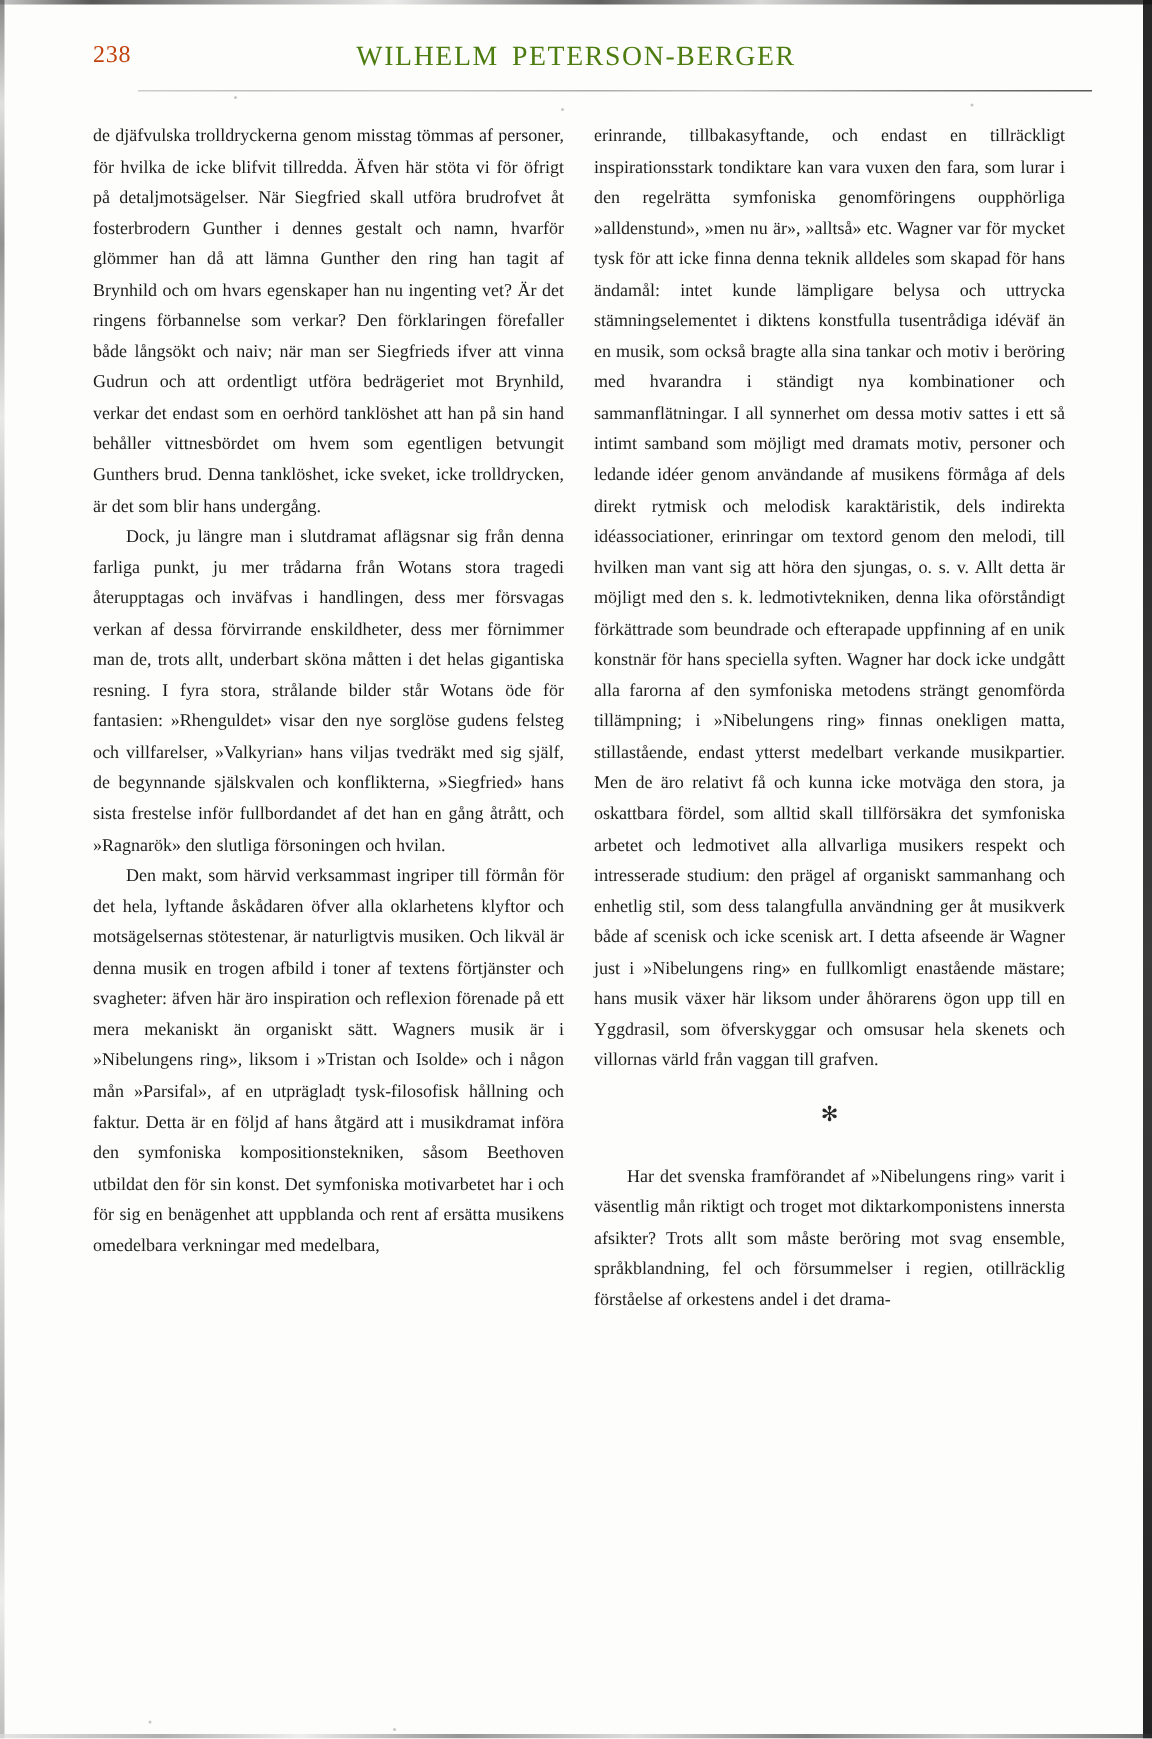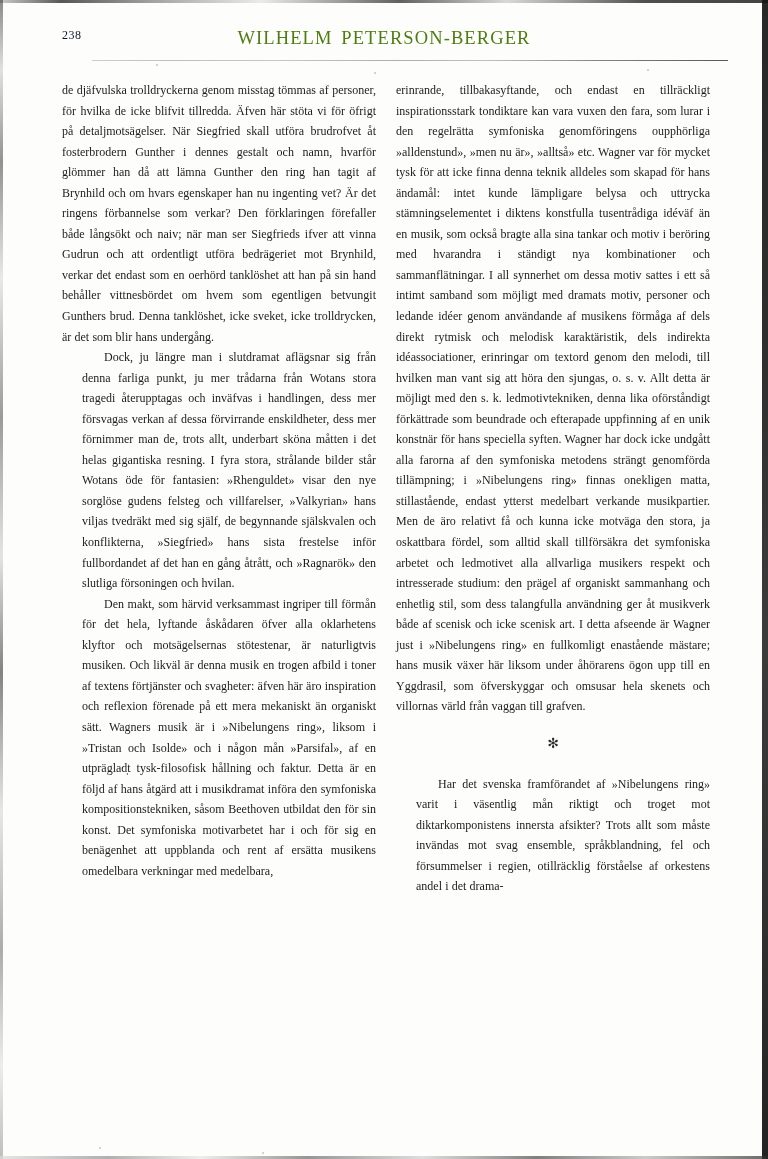--- a/index.html
+++ b/index.html
@@ -64,24 +64,24 @@
   .runhead {
     position: absolute;
     left: 0; top: 28px;
     width: 768px;
     height: 30px;
   }
   .folio {
     position: absolute;
     left: 62px;
     top: 0;
-    font-size: 12px;
+    font-size: 16px;
     letter-spacing: .5px;
     font-family: "Liberation Serif", "DejaVu Serif", serif;
-    color: #0f172a;
+    color: #c2410c;
   }
   .runtitle {
     position: absolute;
     left: 0;
     top: 0;
     width: 768px;
     text-align: center;
     font-size: 18.5px;
     letter-spacing: 1.1px;
     color: #4d7c0f;
@@ -118,21 +118,20 @@
     line-height: 20.55px;
     text-align: justify;
     text-justify: inter-word;
     -webkit-hyphens: none;
     hyphens: none;
     word-spacing: .2px;
     color: #1c1c1c;
   }
   p.body.indent {
     text-indent: 22px;
-    margin-left: 20px;
   }
   
   p.body:last-child { }
 
   .sep-star {
     text-align: center;
     font-size: 14px;
     line-height: 20.55px;
     margin: 17px 0 19px 0;
     color: #2a2a2a;
@@ -173,18 +172,18 @@
 
     <div class="col">
       <p class="body">de djäfvulska trolldryckerna genom misstag tömmas af personer, för hvilka de icke blifvit tillredda. Äfven här stöta vi för öfrigt på detaljmotsägelser. När Siegfried skall utföra brudrofvet åt fosterbrodern Gunther i dennes gestalt och namn, hvarför glömmer han då att lämna Gunther den ring han tagit af Brynhild och om hvars egenskaper han nu ingenting vet? Är det ringens förbannelse som verkar? Den förklaringen förefaller både långsökt och naiv; när man ser Siegfrieds ifver att vinna Gudrun och att ordentligt utföra bedrägeriet mot Brynhild, verkar det endast som en oerhörd tanklöshet att han på sin hand behåller vittnesbördet om hvem som egentligen betvungit Gunthers brud. Denna tanklöshet, icke sveket, icke trolldrycken, är det som blir hans undergång.</p>
       <p class="body indent">Dock, ju längre man i slutdramat aflägsnar sig från denna farliga punkt, ju mer trådarna från Wotans stora tragedi återupptagas och inväfvas i handlingen, dess mer försvagas verkan af dessa förvirrande enskildheter, dess mer förnimmer man de, trots allt, underbart sköna måtten i det helas gigantiska resning. I fyra stora, strålande bilder står Wotans öde för fantasien: »Rhenguldet» visar den nye sorglöse gudens felsteg och villfarelser, »Valkyrian» hans viljas tvedräkt med sig själf, de begynnande själskvalen och konflikterna, »Siegfried» hans sista frestelse inför fullbordandet af det han en gång åtrått, och »Ragnarök» den slutliga försoningen och hvilan.</p>
       <p class="body indent">Den makt, som härvid verksammast ingriper till förmån för det hela, lyftande åskådaren öfver alla oklarhetens klyftor och motsägelsernas stötestenar, är naturligtvis musiken. Och likväl är denna musik en trogen afbild i toner af textens förtjänster och svagheter: äfven här äro inspiration och reflexion förenade på ett mera mekaniskt än organiskt sätt. Wagners musik är i »Nibelungens ring», liksom i »Tristan och Isolde» och i någon mån »Parsifal», af en utpräglad̩t tysk-filosofisk hållning och faktur. Detta är en följd af hans åtgärd att i musikdramat införa den symfoniska kompositionstekniken, såsom Beethoven utbildat den för sin konst. Det symfoniska motivarbetet har i och för sig en benägenhet att uppblanda och rent af ersätta musikens omedelbara verkningar med medelbara,</p>
     </div>
 
     <div class="col">
       <p class="body">erinrande, tillbakasyftande, och endast en tillräckligt inspirationsstark tondiktare kan vara vuxen den fara, som lurar i den regelrätta symfoniska genomföringens oupphörliga »alldenstund», »men nu är», »alltså» etc. Wagner var för mycket tysk för att icke finna denna teknik alldeles som skapad för hans ändamål: intet kunde lämpligare belysa och uttrycka stämningselementet i diktens konstfulla tusentrådiga idéväf än en musik, som också bragte alla sina tankar och motiv i beröring med hvarandra i ständigt nya kombinationer och sammanflätningar. I all synnerhet om dessa motiv sattes i ett så intimt samband som möjligt med dramats motiv, personer och ledande idéer genom användande af musikens förmåga af dels direkt rytmisk och melodisk karaktäristik, dels indirekta idéassociationer, erinringar om textord genom den melodi, till hvilken man vant sig att höra den sjungas, o. s. v. Allt detta är möjligt med den s. k. ledmotivtekniken, denna lika oförståndigt förkättrade som beundrade och efterapade uppfinning af en unik konstnär för hans speciella syften. Wagner har dock icke undgått alla farorna af den symfoniska metodens strängt genomförda tillämpning; i »Nibelungens ring» finnas onekligen matta, stillastående, endast ytterst medelbart verkande musikpartier. Men de äro relativt få och kunna icke motväga den stora, ja oskattbara fördel, som alltid skall tillförsäkra det symfoniska arbetet och ledmotivet alla allvarliga musikers respekt och intresserade studium: den prägel af organiskt sammanhang och enhetlig stil, som dess talangfulla användning ger åt musikverk både af scenisk och icke scenisk art. I detta afseende är Wagner just i »Nibelungens ring» en fullkomligt enastående mästare; hans musik växer här liksom under åhörarens ögon upp till en Yggdrasil, som öfverskyggar och omsusar hela skenets och villornas värld från vaggan till grafven.</p>
       <div class="sep-star">✻</div>
-      <p class="body indent">Har det svenska framförandet af »Nibelungens ring» varit i väsentlig mån riktigt och troget mot diktarkomponistens innersta afsikter? Trots allt som måste invändas mot svag ensemble, språkblandning, fel och försummelser i regien, otillräcklig förståelse af orkestens andel i det drama-</p>
+      <p class="body indent">Har det svenska framförandet af »Nibelungens ring» varit i väsentlig mån riktigt och troget mot diktarkomponistens innersta afsikter? Trots allt som måste beröring mot svag ensemble, språkblandning, fel och försummelser i regien, otillräcklig förståelse af orkestens andel i det drama-</p>
     </div>
 
   </div>
 
 </div>
 
 </body></html>

